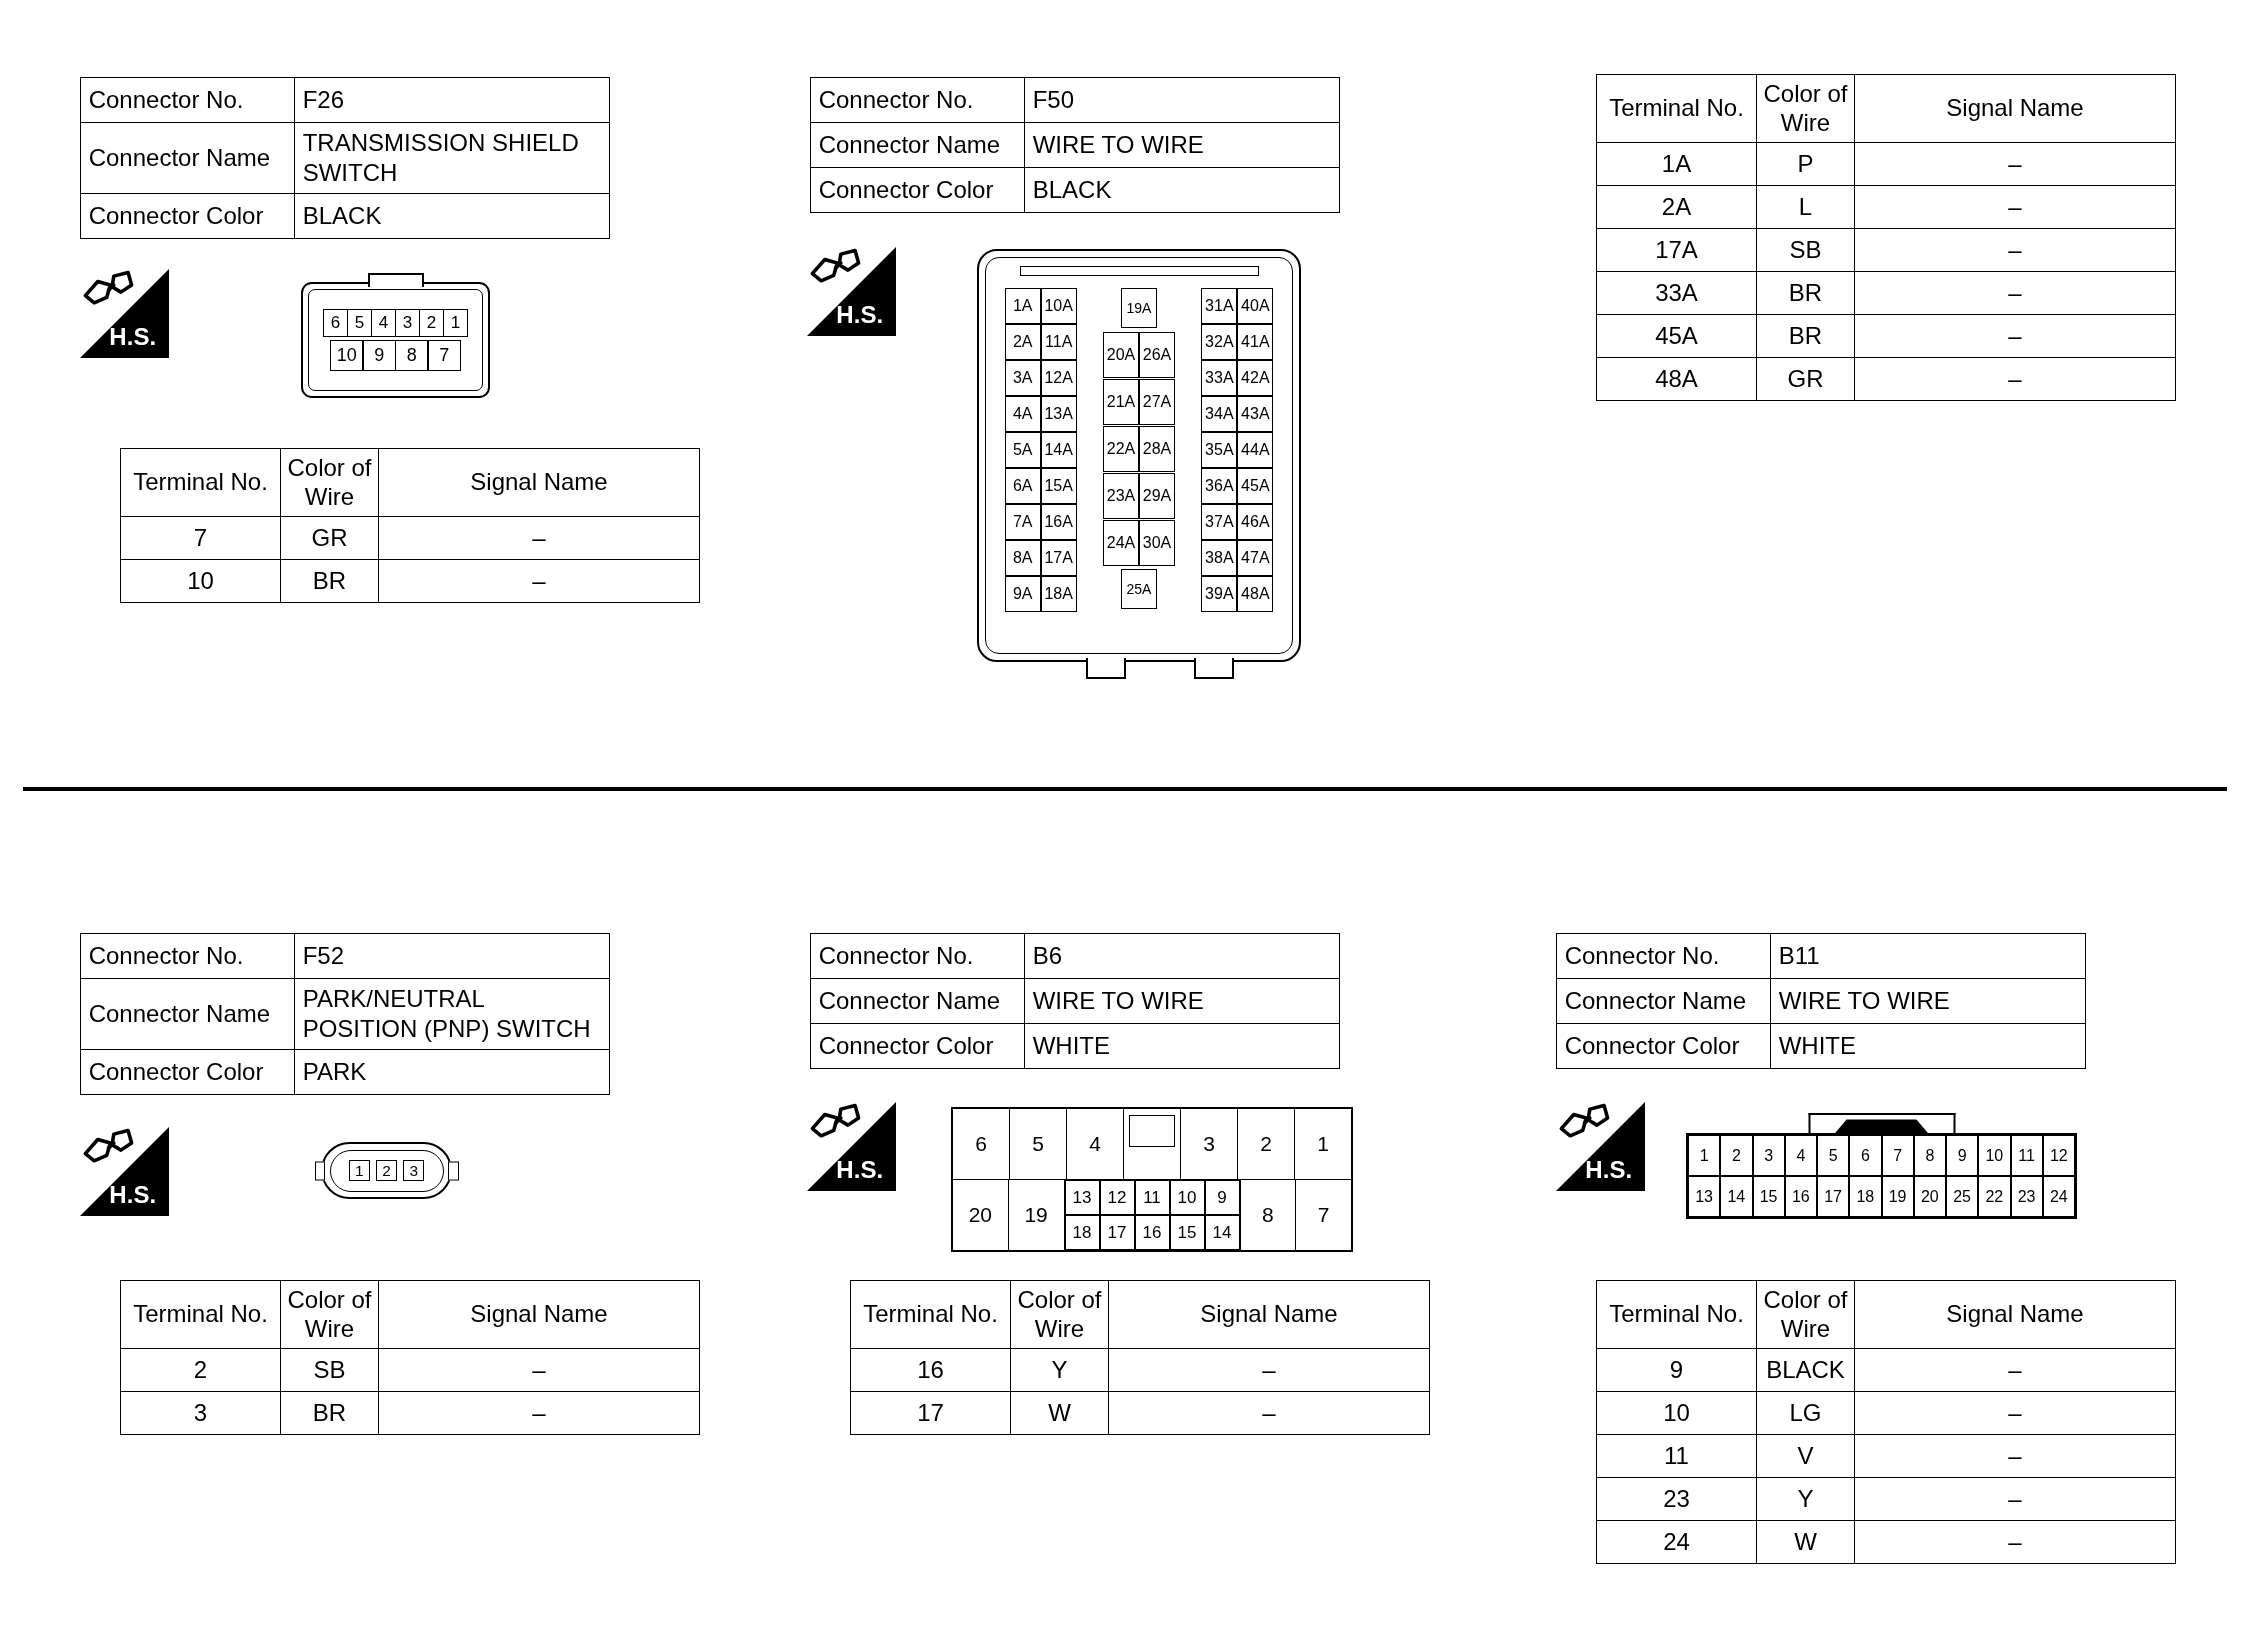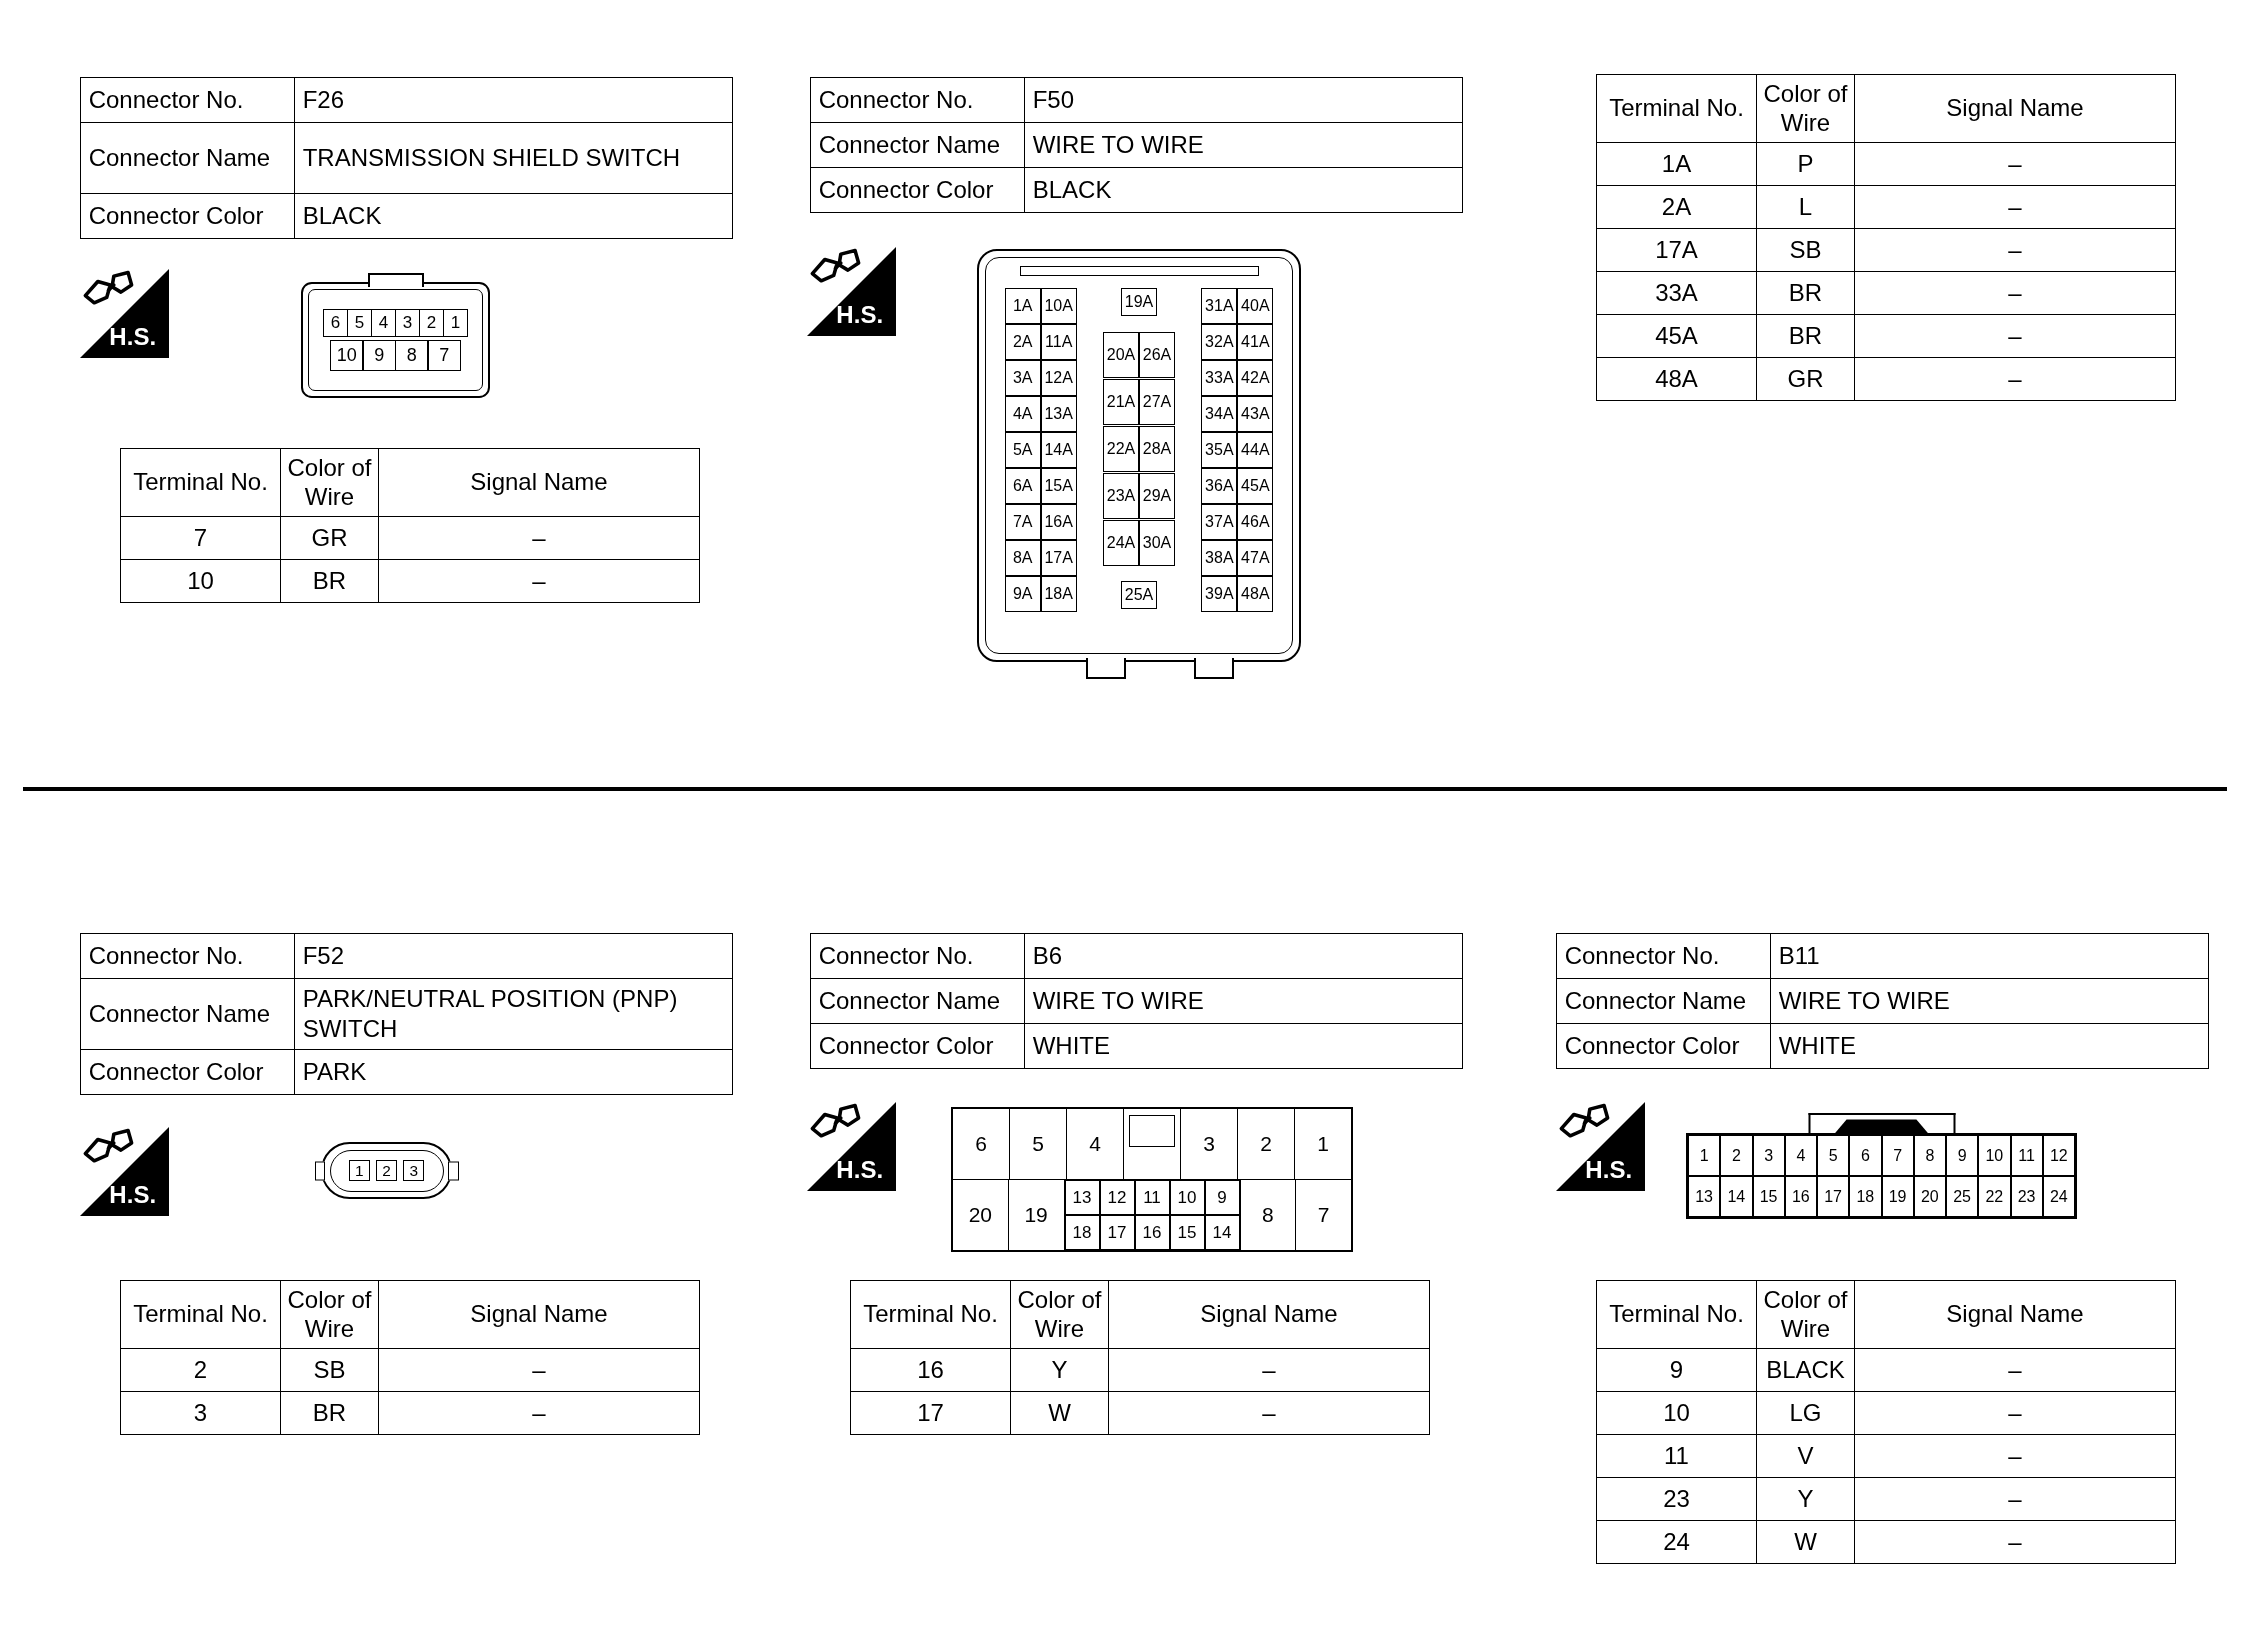--- a/index.html
+++ b/index.html
@@ -6,21 +6,21 @@
   html,body { background:#fff; }
   .page {
     position:relative; width:2250px; height:1644px; background:#fff;
     font-family:"Liberation Sans", sans-serif; color:#000;
   }
   .abs { position:absolute; }
   svg text { font-family:"Liberation Sans", sans-serif; }
 
   
   table { border-collapse:collapse; background:#fff; }
-  .info-table { width:653px; table-layout:fixed; }
+  .info-table { width:530px; table-layout:fixed; }
   .info-table td { border:1.5px solid #000; font-size:24px; padding:3.1px 7.7px; vertical-align:middle; text-align:left; line-height:1.25; }
   .info-table td.lbl { width:214px; }
   .info-table tr.single td { height:45px; }
   .info-table tr.double td { height:71px; }
 
   .term-table { width:579px; table-layout:fixed;margin-left:40px; }
   .term-table th, .term-table td { border:1.5px solid #000; font-size:24px; font-weight:normal; text-align:center; vertical-align:middle; line-height:1.2; }
   .term-table th { height:68px; }
   .term-table td { height:43px; }
   .col-term { width:160px; }
@@ -48,21 +48,21 @@
   
   .f50-wrap { width:324px; }
   .f50-body { position:relative; width:324px; height:413px; border:2.3px solid #000; border-radius:20px; padding:6.2px; background:#fff; }
   .f50-inner { width:100%; height:100%; border:1.5px solid #000; border-radius:14px; overflow:hidden; }
   .f50-slot { width:239px; height:10px; border:1.5px solid #000; margin:7.7px auto 0; }
   .f50-pins { display:flex; justify-content:space-between; padding:0 18.5px; margin-top:12.3px; height:321px; }
   .f50-grid18 { display:grid; grid-template-columns:repeat(2,36px); grid-auto-rows:36px; }
   .f50-grid10 { display:grid; grid-template-columns:repeat(2,36px); grid-auto-rows:46px; row-gap:1px; }
   .f50-cell { border:0.8px solid #000; display:flex; align-items:center; justify-content:center; font-size:16px; }
   .f50-mid { display:flex; flex-direction:column; align-items:center; justify-content:space-between; }
-  .f50-midcell { width:36px; height:28px; border:0.8px solid #000; display:flex; align-items:center; justify-content:center; font-size:16px; }
+  .f50-midcell { width:36px; height:40px; border:0.8px solid #000; display:flex; align-items:center; justify-content:center; font-size:14px; }
   .f50-foot { position:absolute; bottom:-19.3px; width:40px; height:21.6px; border:2.3px solid #000; border-top:none; background:#fff; }
   .f50-foot-l { left:107px; }
   .f50-foot-r { left:215px; }
 
   
   .f52-body { position:relative; width:131px; height:57px; border:2.3px solid #000; border-radius:29px; display:flex; align-items:center; justify-content:center; background:#fff; }
   .f52-body::before, .f52-body::after { content:""; position:absolute; top:50%; transform:translateY(-50%); width:8.5px; height:17px; border:1.5px solid #000; background:#fff; }
   .f52-body::before { left:-8.5px; }
   .f52-body::after { right:-8.5px; }
   .f52-inner { width:114px; height:42px; border:1.5px solid #000; border-radius:21px; display:flex; align-items:center; justify-content:center; gap:6.2px; }

